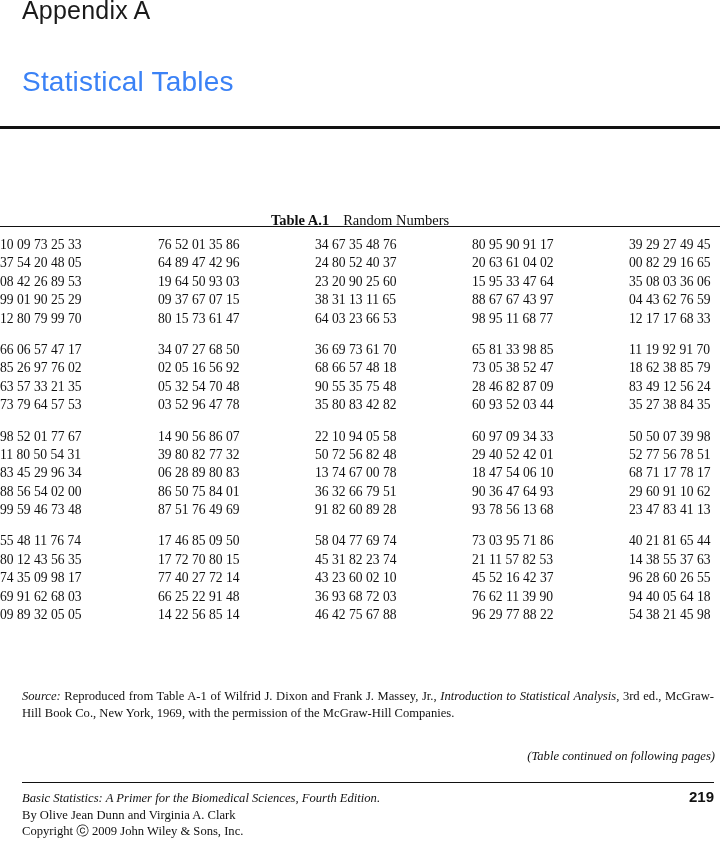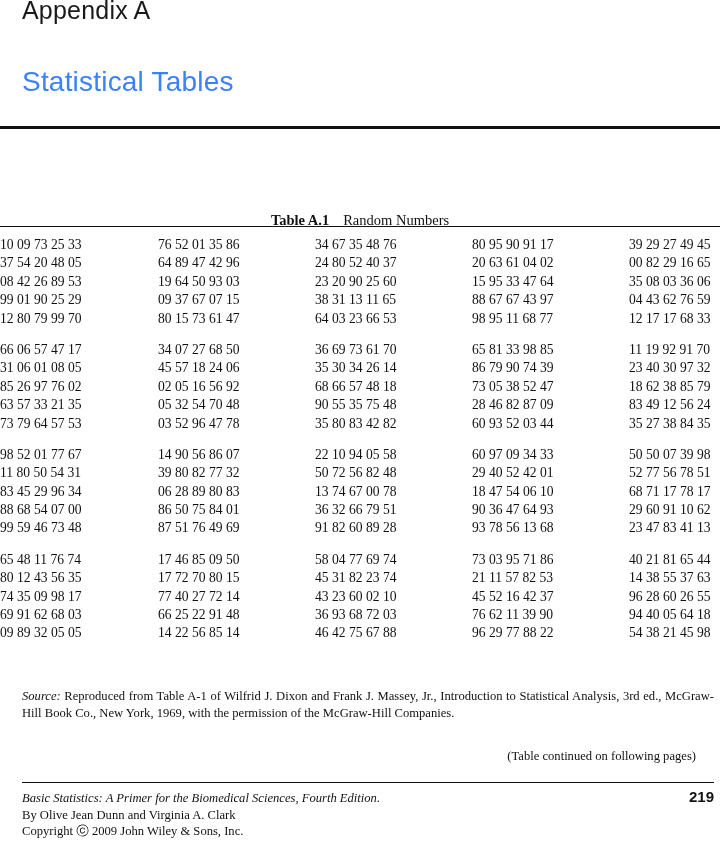--- a/index.html
+++ b/index.html
@@ -109,26 +109,27 @@
     left: 22px;
     top: 688px;
     width: 692px;
     font-family: "Liberation Serif", serif;
     font-size: 12.6px;
     line-height: 16.5px;
     color: #111;
     text-align: justify;
   }
   .source .lbl { font-style: italic; }
-  .source .ital { }
+  .source .ital { font-style: italic; }
   .continued {
     position: absolute;
-    right: 24px;
+    right: 5px;
     top: 749px;
     font-family: "Liberation Serif", serif;
+    font-style: italic;
     font-size: 12.6px;
     color: #111;
   }
   .rule-bottom {
     position: absolute;
     left: 22px;
     top: 782px;
     width: 692px;
     height: 1px;
     background: #111;
@@ -174,34 +175,33 @@
   <div class="numbers" id="numbers-container">
       <div class="blockgroup">
         <div class="numrow"><span class="cell c0">10 09 73 25 33</span><span class="cell c1">76 52 01 35 86</span><span class="cell c2">34 67 35 48 76</span><span class="cell c3">80 95 90 91 17</span><span class="cell c4">39 29 27 49 45</span></div>
         <div class="numrow"><span class="cell c0">37 54 20 48 05</span><span class="cell c1">64 89 47 42 96</span><span class="cell c2">24 80 52 40 37</span><span class="cell c3">20 63 61 04 02</span><span class="cell c4">00 82 29 16 65</span></div>
         <div class="numrow"><span class="cell c0">08 42 26 89 53</span><span class="cell c1">19 64 50 93 03</span><span class="cell c2">23 20 90 25 60</span><span class="cell c3">15 95 33 47 64</span><span class="cell c4">35 08 03 36 06</span></div>
         <div class="numrow"><span class="cell c0">99 01 90 25 29</span><span class="cell c1">09 37 67 07 15</span><span class="cell c2">38 31 13 11 65</span><span class="cell c3">88 67 67 43 97</span><span class="cell c4">04 43 62 76 59</span></div>
         <div class="numrow"><span class="cell c0">12 80 79 99 70</span><span class="cell c1">80 15 73 61 47</span><span class="cell c2">64 03 23 66 53</span><span class="cell c3">98 95 11 68 77</span><span class="cell c4">12 17 17 68 33</span></div>
       </div>
       <div class="blockgroup">
         <div class="numrow"><span class="cell c0">66 06 57 47 17</span><span class="cell c1">34 07 27 68 50</span><span class="cell c2">36 69 73 61 70</span><span class="cell c3">65 81 33 98 85</span><span class="cell c4">11 19 92 91 70</span></div>
-        <div class="numrow"><span class="cell c0">31 06 01 08 05</span><span class="cell c1">45 57 18 24 06</span><span class="cell c2">35 30 34 26 14</span><span class="cell c3">86 79 90 74 39</span><span class="cell c4">23 40 30 97 32</span></div>
         <div class="numrow"><span class="cell c0">85 26 97 76 02</span><span class="cell c1">02 05 16 56 92</span><span class="cell c2">68 66 57 48 18</span><span class="cell c3">73 05 38 52 47</span><span class="cell c4">18 62 38 85 79</span></div>
         <div class="numrow"><span class="cell c0">63 57 33 21 35</span><span class="cell c1">05 32 54 70 48</span><span class="cell c2">90 55 35 75 48</span><span class="cell c3">28 46 82 87 09</span><span class="cell c4">83 49 12 56 24</span></div>
         <div class="numrow"><span class="cell c0">73 79 64 57 53</span><span class="cell c1">03 52 96 47 78</span><span class="cell c2">35 80 83 42 82</span><span class="cell c3">60 93 52 03 44</span><span class="cell c4">35 27 38 84 35</span></div>
       </div>
       <div class="blockgroup">
         <div class="numrow"><span class="cell c0">98 52 01 77 67</span><span class="cell c1">14 90 56 86 07</span><span class="cell c2">22 10 94 05 58</span><span class="cell c3">60 97 09 34 33</span><span class="cell c4">50 50 07 39 98</span></div>
         <div class="numrow"><span class="cell c0">11 80 50 54 31</span><span class="cell c1">39 80 82 77 32</span><span class="cell c2">50 72 56 82 48</span><span class="cell c3">29 40 52 42 01</span><span class="cell c4">52 77 56 78 51</span></div>
         <div class="numrow"><span class="cell c0">83 45 29 96 34</span><span class="cell c1">06 28 89 80 83</span><span class="cell c2">13 74 67 00 78</span><span class="cell c3">18 47 54 06 10</span><span class="cell c4">68 71 17 78 17</span></div>
-        <div class="numrow"><span class="cell c0">88 68 54 07 00</span><span class="cell c1">86 50 75 84 01</span><span class="cell c2">36 32 66 79 51</span><span class="cell c3">90 36 47 64 93</span><span class="cell c4">29 60 91 10 62</span></div>
+        <div class="numrow"><span class="cell c0">88 56 54 02 00</span><span class="cell c1">86 50 75 84 01</span><span class="cell c2">36 32 66 79 51</span><span class="cell c3">90 36 47 64 93</span><span class="cell c4">29 60 91 10 62</span></div>
         <div class="numrow"><span class="cell c0">99 59 46 73 48</span><span class="cell c1">87 51 76 49 69</span><span class="cell c2">91 82 60 89 28</span><span class="cell c3">93 78 56 13 68</span><span class="cell c4">23 47 83 41 13</span></div>
       </div>
       <div class="blockgroup">
-        <div class="numrow"><span class="cell c0">65 48 11 76 74</span><span class="cell c1">17 46 85 09 50</span><span class="cell c2">58 04 77 69 74</span><span class="cell c3">73 03 95 71 86</span><span class="cell c4">40 21 81 65 44</span></div>
+        <div class="numrow"><span class="cell c0">55 48 11 76 74</span><span class="cell c1">17 46 85 09 50</span><span class="cell c2">58 04 77 69 74</span><span class="cell c3">73 03 95 71 86</span><span class="cell c4">40 21 81 65 44</span></div>
         <div class="numrow"><span class="cell c0">80 12 43 56 35</span><span class="cell c1">17 72 70 80 15</span><span class="cell c2">45 31 82 23 74</span><span class="cell c3">21 11 57 82 53</span><span class="cell c4">14 38 55 37 63</span></div>
         <div class="numrow"><span class="cell c0">74 35 09 98 17</span><span class="cell c1">77 40 27 72 14</span><span class="cell c2">43 23 60 02 10</span><span class="cell c3">45 52 16 42 37</span><span class="cell c4">96 28 60 26 55</span></div>
         <div class="numrow"><span class="cell c0">69 91 62 68 03</span><span class="cell c1">66 25 22 91 48</span><span class="cell c2">36 93 68 72 03</span><span class="cell c3">76 62 11 39 90</span><span class="cell c4">94 40 05 64 18</span></div>
         <div class="numrow"><span class="cell c0">09 89 32 05 05</span><span class="cell c1">14 22 56 85 14</span><span class="cell c2">46 42 75 67 88</span><span class="cell c3">96 29 77 88 22</span><span class="cell c4">54 38 21 45 98</span></div>
       </div>
     </div>
 
   <div class="source">
     <span class="lbl">Source:</span><span> Reproduced from Table A-1 of Wilfrid J. Dixon and Frank J. Massey, Jr., </span><span class="ital">Introduction to Statistical Analysis</span><span>, 3rd ed., McGraw-Hill Book Co., New York, 1969, with the permission of the McGraw-Hill Companies.</span>
   </div>

